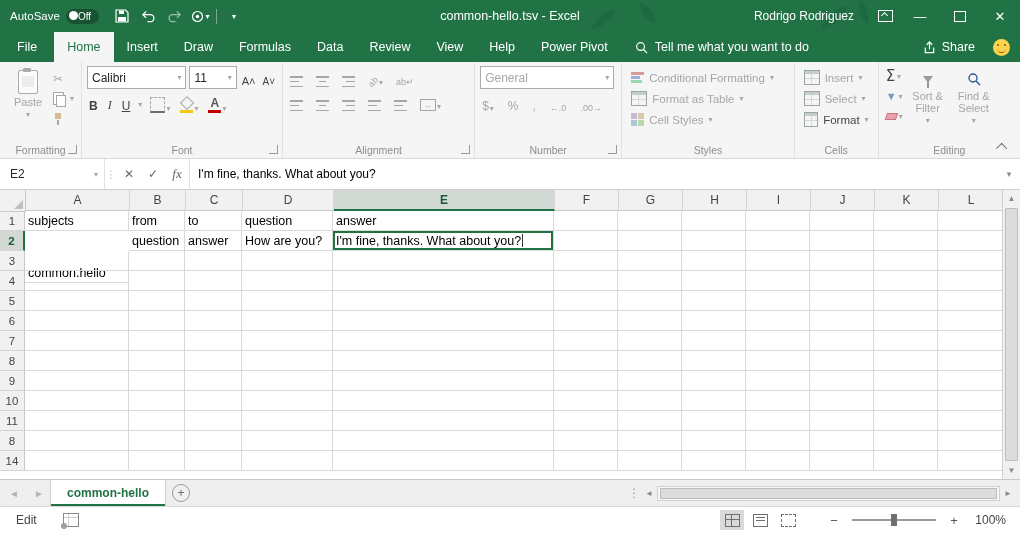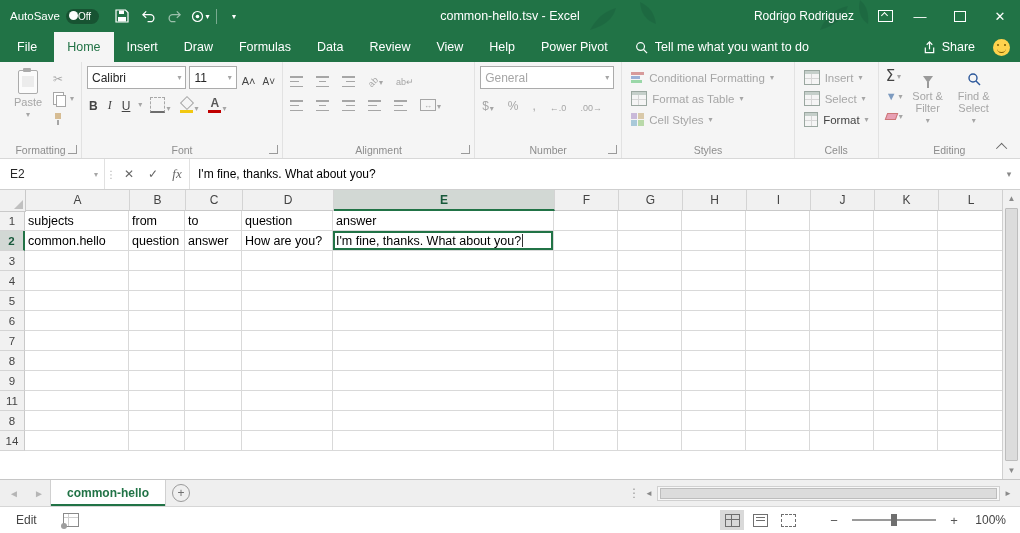--- a/index.html
+++ b/index.html
@@ -568,21 +568,21 @@
             <div class="cell" style="width: 64px;"></div>
             <div class="cell" style="width: 64px;"></div>
             <div class="cell" style="width: 64px;"></div>
             <div class="cell" style="width: 64px;"></div>
             <div class="cell" style="width: 64px;"></div>
             <div class="cell" style="width: 64px;"></div>
             <div class="cell" style="width: 65px;"></div>
           </div>
           <div class="gr">
             <div class="rh sel">2</div>
-            <div class="cell" style="width: 104px;">common.hello</div>
+            <div class="cell" style="width: 104px; margin-top: 32px;">common.hello</div>
             <div class="cell" style="width: 56px;">question</div>
             <div class="cell" style="width: 57px;">answer</div>
             <div class="cell" style="width: 91px;">How are you?</div>
             <div class="cell active" style="width: 221px;">I'm fine, thanks. What about you?</div>
             <div class="cell" style="width: 64px;"></div>
             <div class="cell" style="width: 64px;"></div>
             <div class="cell" style="width: 64px;"></div>
             <div class="cell" style="width: 64px;"></div>
             <div class="cell" style="width: 64px;"></div>
             <div class="cell" style="width: 64px;"></div>
@@ -673,20 +673,35 @@
             <div class="cell" style="width: 64px;"></div>
             <div class="cell" style="width: 64px;"></div>
             <div class="cell" style="width: 64px;"></div>
             <div class="cell" style="width: 64px;"></div>
             <div class="cell" style="width: 64px;"></div>
             <div class="cell" style="width: 64px;"></div>
             <div class="cell" style="width: 65px;"></div>
           </div>
           <div class="gr">
             <div class="rh">9</div>
+            <div class="cell" style="width: 104px;"></div>
+            <div class="cell" style="width: 56px;"></div>
+            <div class="cell" style="width: 57px;"></div>
+            <div class="cell" style="width: 91px;"></div>
+            <div class="cell" style="width: 221px;"></div>
+            <div class="cell" style="width: 64px;"></div>
+            <div class="cell" style="width: 64px;"></div>
+            <div class="cell" style="width: 64px;"></div>
+            <div class="cell" style="width: 64px;"></div>
+            <div class="cell" style="width: 64px;"></div>
+            <div class="cell" style="width: 64px;"></div>
+            <div class="cell" style="width: 65px;"></div>
+          </div>
+          <div class="gr">
+            <div class="rh">10</div>
             <div class="cell" style="width: 104px;"></div>
             <div class="cell" style="width: 56px;"></div>
             <div class="cell" style="width: 57px;"></div>
             <div class="cell" style="width: 91px;"></div>
             <div class="cell" style="width: 221px;"></div>
             <div class="cell" style="width: 64px;"></div>
             <div class="cell" style="width: 64px;"></div>
             <div class="cell" style="width: 64px;"></div>
             <div class="cell" style="width: 64px;"></div>
             <div class="cell" style="width: 64px;"></div>

